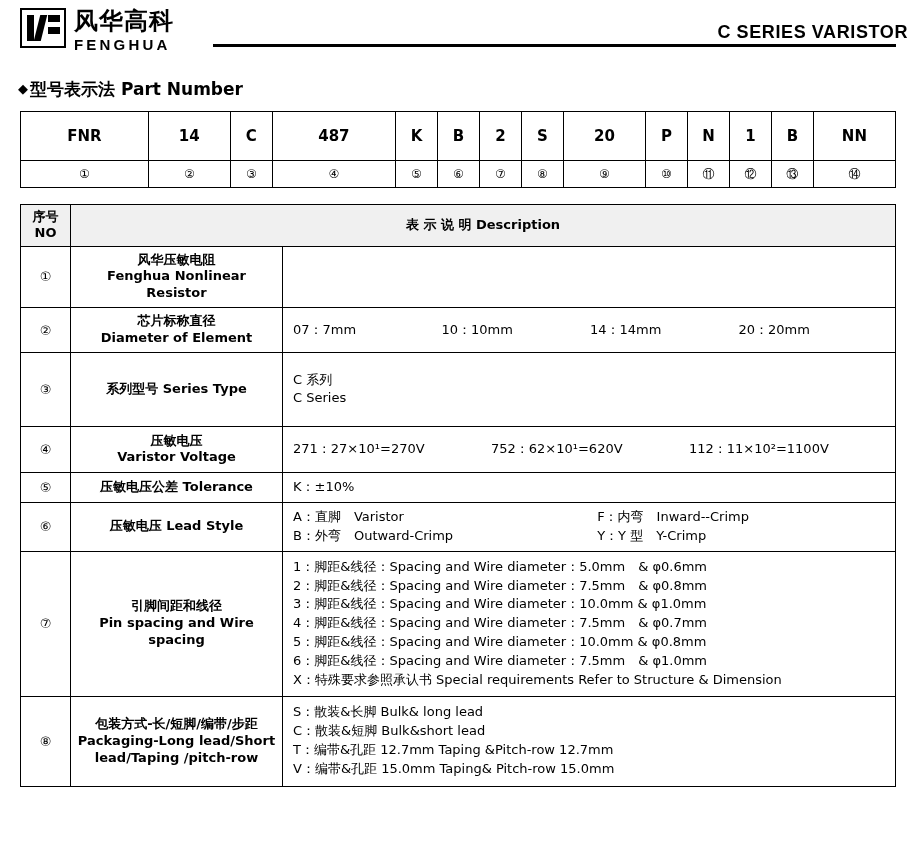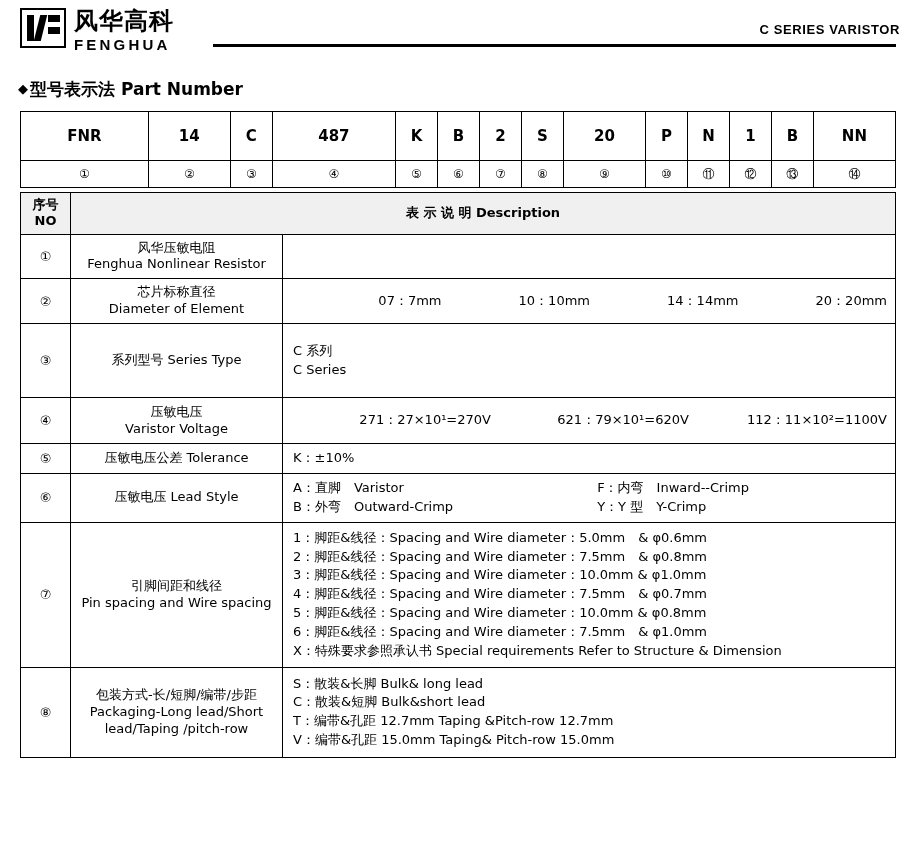--- a/index.html
+++ b/index.html
@@ -71,43 +71,43 @@
   }
   .header-rule {
     position: absolute;
     left: 213px;
     right: 24px;
     top: 44px;
     border-top: 3px solid #000;
   }
   .header-title {
     position: absolute;
-    right: 20px;
+    right: 12px;
     top: 22px;
-    font-size: 13px;
+    font-size: 18px;
     font-weight: bold;
     letter-spacing: 0.6px;
   }
 
   
   .section-title {
     margin: 16px 8px 10px 18px;
     font-size: 17px;
     font-weight: bold;
     font-family: "DejaVu Sans", sans-serif;
   }
   .section-title .diamond {
     font-size: 13px;
     vertical-align: 2px;
     margin-right: 2px;
   }
 
   
   .pn-wrap {
-    margin: 0 24px 4px 20px;
+    margin: 0 24px 16px 20px;
   }
   table.pn {
     border-collapse: collapse;
     width: 100%;
     table-layout: fixed;
   }
   table.pn td {
     border: 1px solid #000;
     text-align: center;
     font-size: 14px;
@@ -153,29 +153,29 @@
   td.col-no {
     width: 50px;
     text-align: center;
     font-size: 12px;
   }
   td.col-name {
     width: 212px;
     text-align: center;
     line-height: 1.3;
     padding: 5px 4px;
+    font-weight: bold;
   }
   td.col-desc {
     padding: 5px 8px 5px 10px;
     line-height: 1.45;
   }
   .hdr-no { width: 50px; }
   .row-cols {
     display: flex;
-    text-align: right;
   }
   .row-cols > span {
     display: inline-block;
   }
   .w4 { width: 25%; }
   .w3 { width: 33.33%; }
   .nowrap { white-space: nowrap; }
   .lead-grid span { display: inline-block; }
   .lead-c1 { width: 300px; }
 </style>
@@ -315,21 +315,21 @@
 
       <tr style="height:46px">
         <td class="col-no">④</td>
         <td class="col-name">
           <div>压敏电压</div>
           <div>Varistor Voltage</div>
         </td>
         <td class="col-desc">
           <div class="row-cols">
             <span class="w3 nowrap">271：27×10¹=270V</span>
-            <span class="w3 nowrap">621：79×10¹=620V</span>
+            <span class="w3 nowrap">752：62×10¹=620V</span>
             <span class="w3 nowrap">112：11×10²=1100V</span>
           </div>
         </td>
       </tr>
 
       <tr style="height:30px">
         <td class="col-no">⑤</td>
         <td class="col-name">
           <div>压敏电压公差 Tolerance</div>
         </td>

